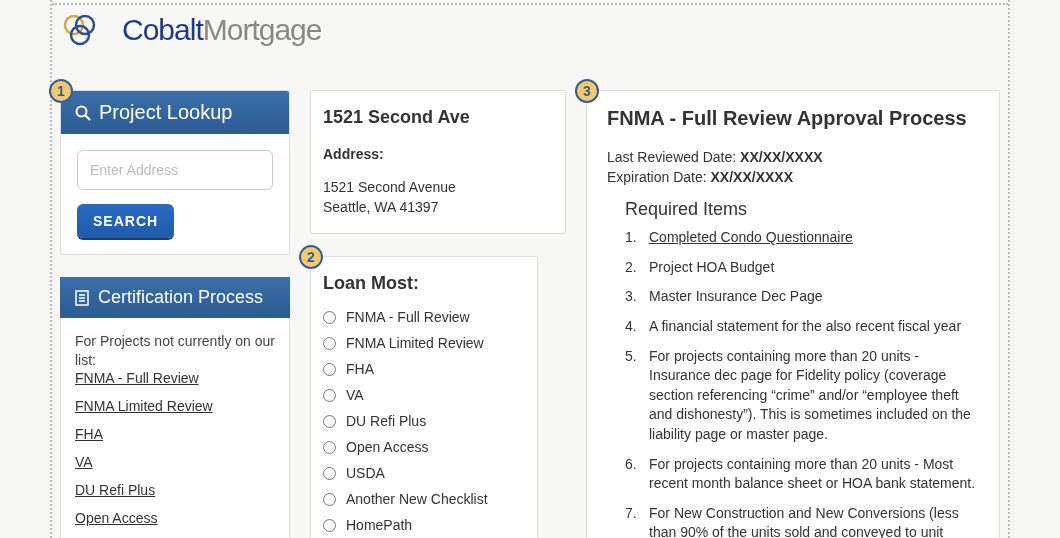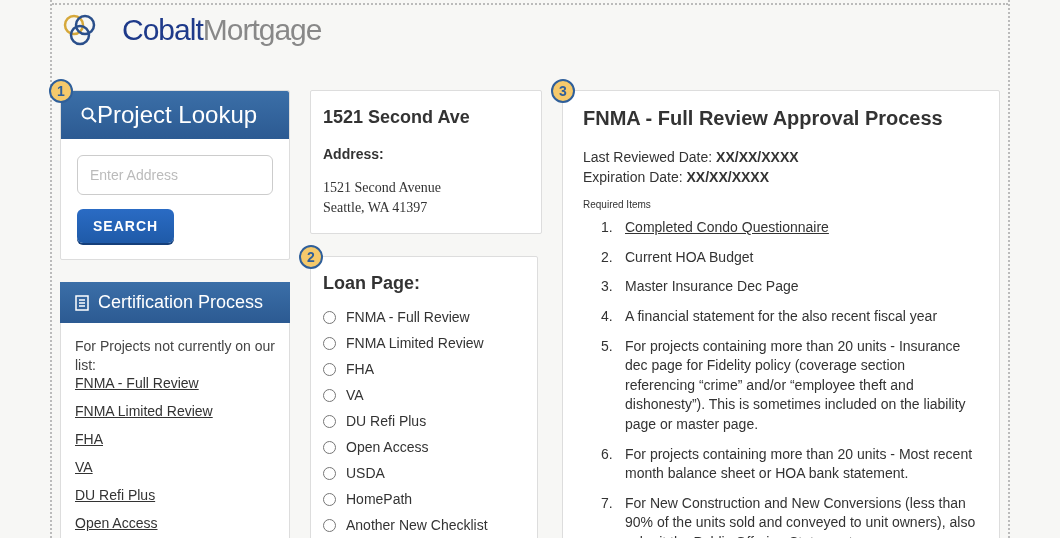--- a/index.html
+++ b/index.html
@@ -76,25 +76,26 @@
     font-size: 14px;
     display: flex;
     align-items: center;
     justify-content: center;
     z-index: 10;
   }
   .sidebar { width: 230px; }
   .sidebar-header {
     background: linear-gradient(#3b6fa8, #2c5a92);
     color: #fff;
-    padding: 10px 20px;
-    font-size: 24px;
+    padding: 10px 14px;
+    font-size: 20px;
     font-weight: 300;
     display: flex;
     align-items: center;
+    gap: 8px;
     border-top-left-radius: 2px;
     border-top-right-radius: 2px;
   }
   .sidebar-body { padding: 16px; }
   .search-input {
     width: 100%;
     height: 40px;
     border: 1px solid #ccc;
     border-radius: 6px;
     padding: 0 12px;
@@ -130,26 +131,26 @@
   .cert-intro { font-size: 14px; color: #444; line-height: 1.35; }
   .cert-link {
     display: block;
     color: #333;
     text-decoration: underline;
     font-size: 14px;
     margin-bottom: 12px;
     cursor: pointer;
   }
   .property-panel {
-    width: 232px;
+    width: 256px;
     padding: 16px 12px;
   }
   .prop-title { font-size: 18px; font-weight: 600; color: #333; margin-bottom: 18px; }
   .prop-label { font-size: 14px; font-weight: 600; margin-bottom: 16px; }
-  .prop-line { font-size: 14px; color: #333; line-height: 1.4; font-family: Liberation Serif, serif; }
+  .prop-line { font-size: 14px; color: #333; line-height: 1.4; }
   .loan-panel {
     width: 228px;
     padding: 16px 12px 8px 12px;
     margin-top: 22px;
     position: relative;
   }
   .loan-title { font-size: 18px; font-weight: 600; margin-bottom: 10px; }
   .radio-row {
     display: flex;
     align-items: center;
@@ -160,21 +161,21 @@
   .radio-row input[type=radio] { margin: 0; }
   .radio-label { font-size: 14px; color: #333; }
   .review-panel {
     flex: 1;
     padding: 16px 20px;
     min-width: 0;
   }
   .review-title { font-size: 20px; font-weight: 600; color: #333; margin-bottom: 18px; }
   .review-meta { font-size: 14px; color: #333; line-height: 1.4; margin-bottom: 12px; }
   .review-meta b { font-weight: 700; }
-  .req-title { font-size: 10px; color: #333; margin-bottom: 8px; }
+  .req-title { font-size: 18px; color: #333; margin-bottom: 8px; margin-left: 18px; }
   .req-list { list-style: none; padding-left: 18px; }
   .req-list li {
     font-size: 14px;
     color: #333;
     line-height: 1.4;
     margin-bottom: 10px;
     display: flex;
     gap: 8px;
   }
   .req-num { min-width: 16px; }
@@ -248,21 +249,21 @@
   <div class="mid-col">
     <div class="col property-panel">
       <div class="prop-title">1521 Second Ave</div>
       <div class="prop-label">Address:</div>
       <div class="prop-line">1521 Second Avenue</div>
       <div class="prop-line">Seattle, WA 41397</div>
     </div>
 
     <div class="col loan-panel">
       <div class="badge">2</div>
-      <div class="loan-title">Loan Page:</div>
+      <div class="loan-title">Loan Most:</div>
       <label class="radio-row">
           <input type="radio" name="loan" style="">
           <span class="radio-label">FNMA - Full Review</span>
         </label>
       <label class="radio-row">
           <input type="radio" name="loan" style="">
           <span class="radio-label">FNMA Limited Review</span>
         </label>
       <label class="radio-row">
           <input type="radio" name="loan" style="">
@@ -279,45 +280,45 @@
       <label class="radio-row">
           <input type="radio" name="loan" style="">
           <span class="radio-label">Open Access</span>
         </label>
       <label class="radio-row">
           <input type="radio" name="loan" style="">
           <span class="radio-label">USDA</span>
         </label>
       <label class="radio-row">
           <input type="radio" name="loan" style="">
+          <span class="radio-label">Another New Checklist</span>
+        </label>
+      <label class="radio-row">
+          <input type="radio" name="loan" style="">
           <span class="radio-label">HomePath</span>
-        </label>
-      <label class="radio-row">
-          <input type="radio" name="loan" style="">
-          <span class="radio-label">Another New Checklist</span>
         </label>
     </div>
   </div>
 
   <div class="col review-panel">
     <div class="badge">3</div>
     <div class="review-title">FNMA - Full Review Approval Process</div>
     <div class="review-meta">
       <div><span>Last Reviewed Date: </span><b>XX/XX/XXXX</b></div>
       <div><span>Expiration Date: </span><b>XX/XX/XXXX</b></div>
     </div>
     <div class="req-title">Required Items</div>
     <ul class="req-list">
       <li>
           <span class="req-num">1.</span>
           <span class="req-link">Completed  Condo Questionnaire</span>
         </li>
       <li>
           <span class="req-num">2.</span>
-          <span>Current HOA Budget</span>
+          <span>Project HOA Budget</span>
         </li>
       <li>
           <span class="req-num">3.</span>
           <span>Master Insurance Dec Page</span>
         </li>
       <li>
           <span class="req-num">4.</span>
           <span>A financial statement for the also recent fiscal year</span>
         </li>
       <li>

